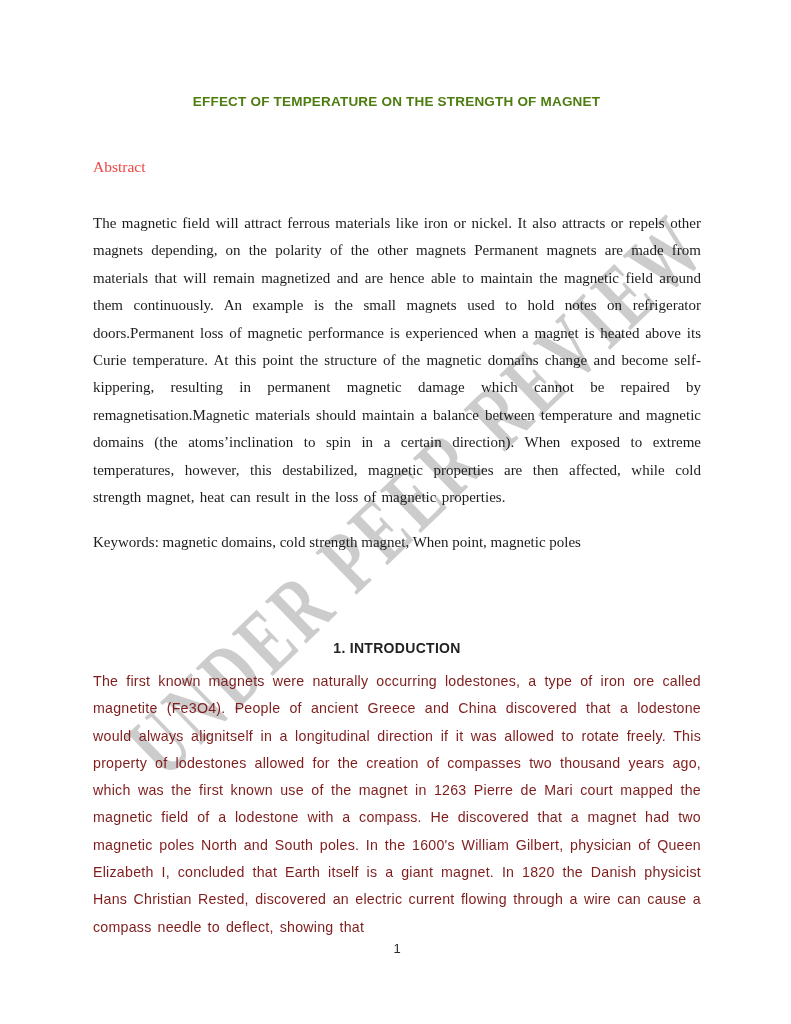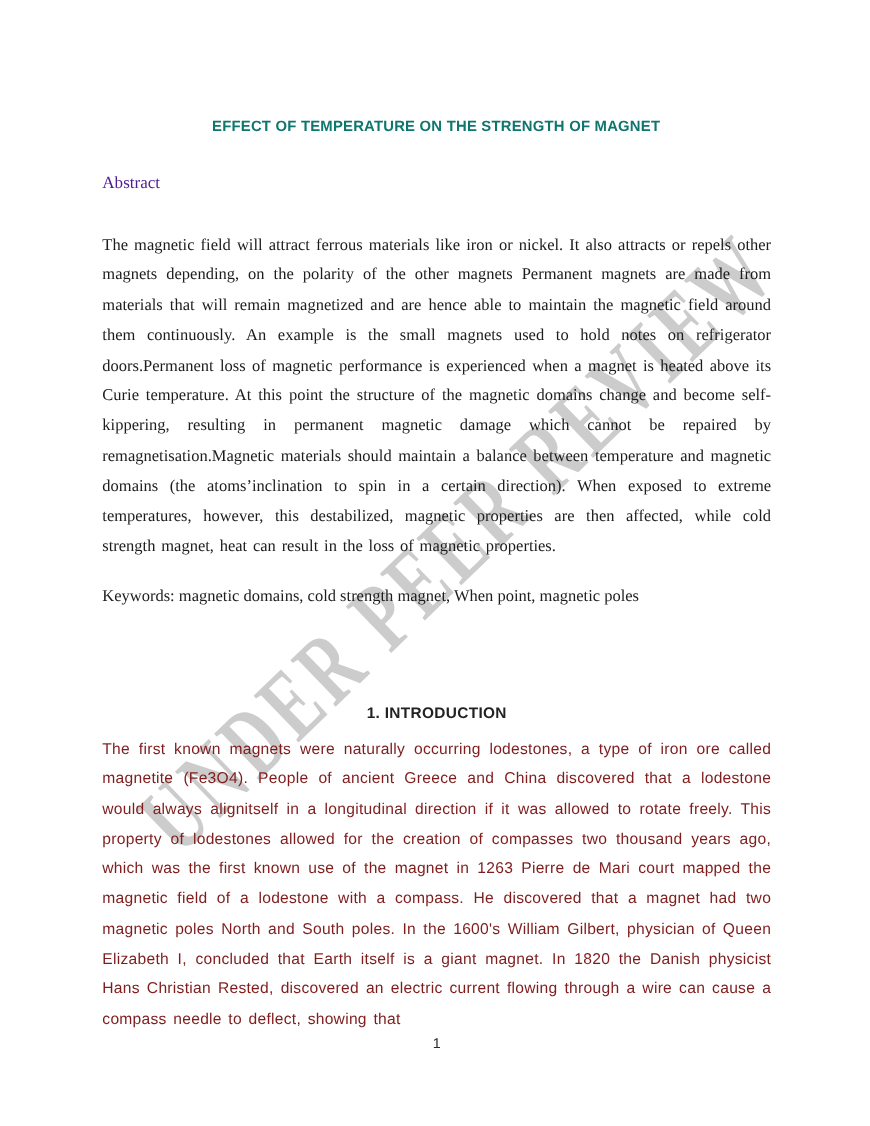--- a/index.html
+++ b/index.html
@@ -33,38 +33,38 @@
     user-select: none;
     pointer-events: none;
   }
   .content-layer {
     position: absolute;
     inset: 0;
     z-index: 2;
   }
   .paper-title {
     position: absolute;
-    top: 107px;
+    top: 94px;
     left: 93px;
     width: 607px;
     margin: 0;
     text-align: center;
     font-family: "Liberation Sans", sans-serif;
     font-weight: bold;
     font-size: 13.5px;
     letter-spacing: 0.2px;
-    color: #0f766e;
+    color: #4d7c0f;
   }
   .abstract-heading {
     position: absolute;
     top: 158px;
     left: 93px;
     font-size: 15.5px;
     font-family: "Liberation Serif", serif;
-    color: #4c1d95;
+    color: #ef4444;
   }
   .abstract-body {
     position: absolute;
     top: 210px;
     left: 93px;
     width: 608px;
     margin: 0;
     font-family: "Liberation Serif", serif;
     font-size: 15px;
     line-height: 27.4px;

